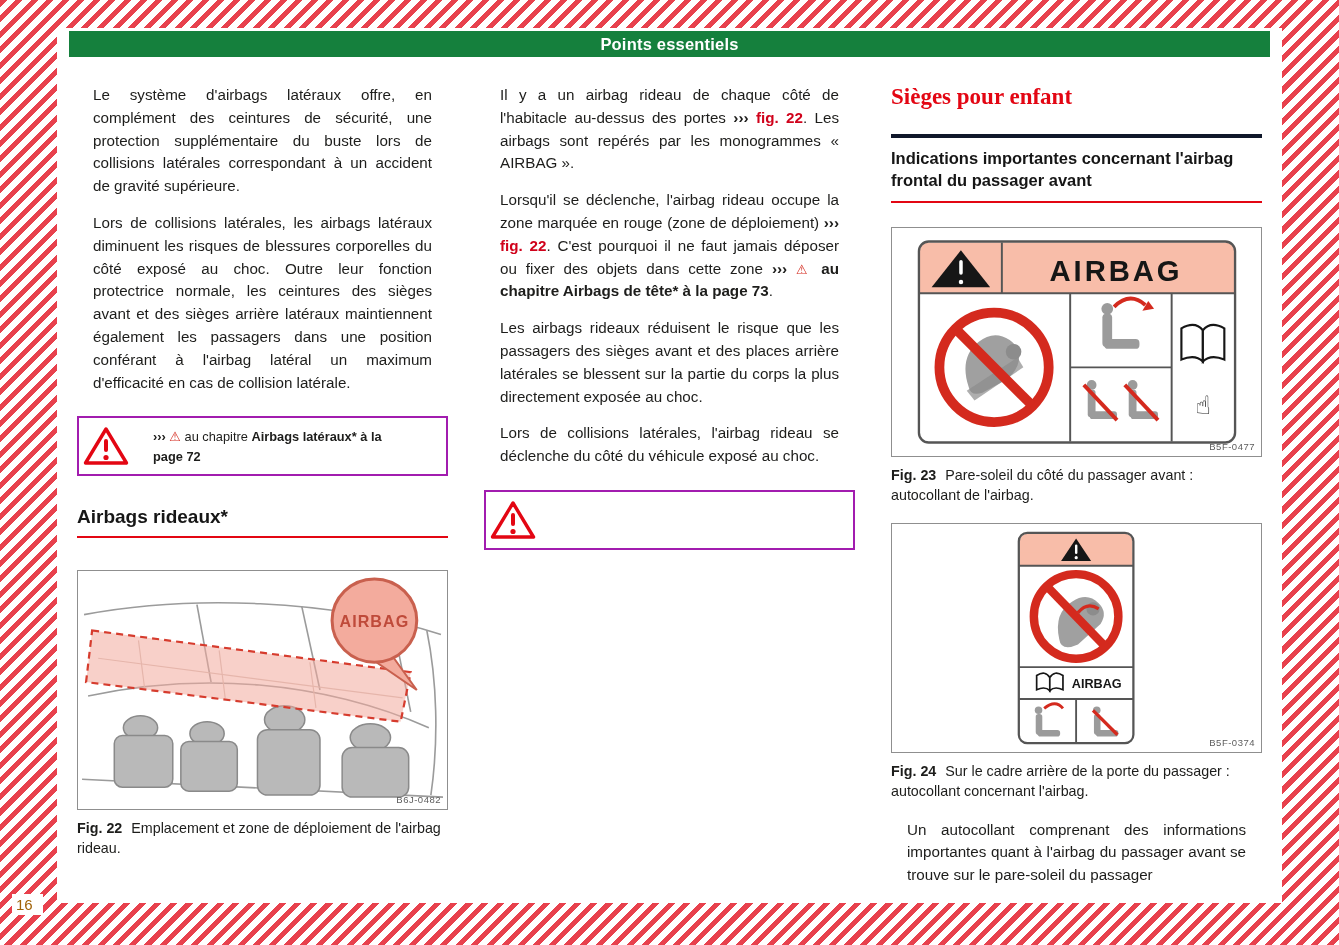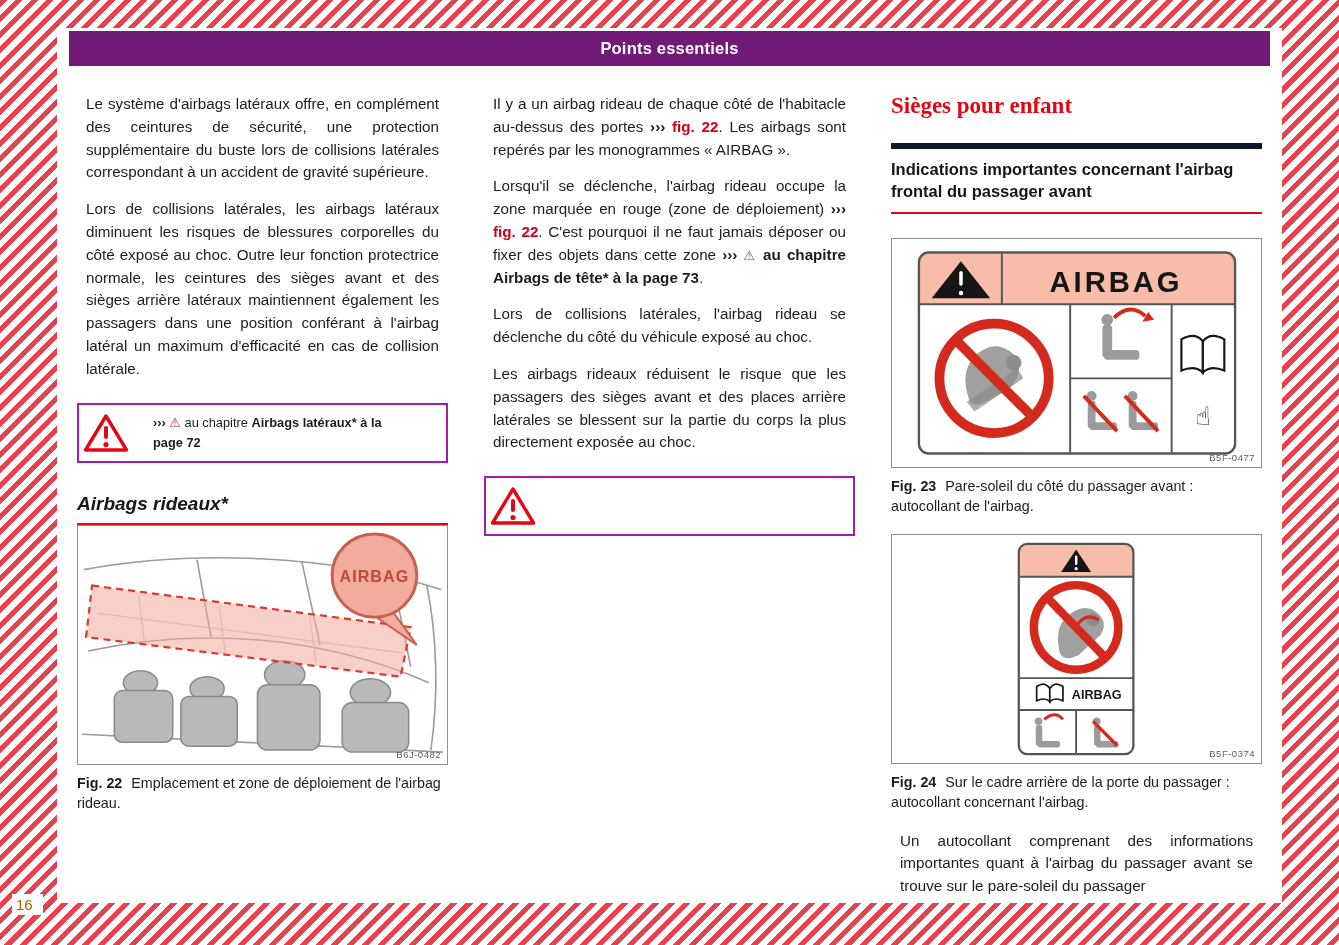--- a/index.html
+++ b/index.html
@@ -11,62 +11,62 @@
   }
   .frame {
     position: absolute; inset: 0;
     background: repeating-linear-gradient(135deg, #e8414d 0 5px, #ffffff 5px 11px);
   }
   .page {
     position: absolute; top: 28px; left: 57px; right: 57px; bottom: 42px;
     background: #fff; overflow: hidden; padding: 0 6px;
   }
   .header-bar {
-    margin: 3px 6px 0; height: 35px; background: #701a75; color: #fff;
+    margin: 3px 6px 0; height: 26px; background: #15803d; color: #fff;
     display: flex; align-items: center; justify-content: center;
     font-size: 16.5px; font-weight: bold; letter-spacing: .2px;
   }
   .columns {
     display: grid; grid-template-columns: 1fr 1fr 1fr;
     column-gap: 36px; padding: 27px 14px 0;
   }
   p.body {
-    margin: 0 9px 14px; font-size: 15.2px; line-height: 1.5;
+    margin: 0 16px 14px; font-size: 15.2px; line-height: 1.5;
     text-align: justify; color: #1d1d1b;
   }
   .b { font-weight: bold; }
   .red-link { color: #d0021b; font-weight: bold; }
   .warn-inline { color: #d42a1e; font-size: 13px; }
   .warning-box {
     border: 2px solid #a21caf; display: flex; align-items: center;
     gap: 24px; padding: 8px 4px; margin: 22px 0 30px;
     min-height: 58px;
   }
   .warn-text { font-size: 12.8px; line-height: 1.5; max-width: 262px; }
   .section-heading {
     font-size: 19px; font-weight: bold; color: #161616;
-    margin: 4px 0 0; padding-bottom: 8px; border-bottom: 2px solid #e30613; font-style: italic;
+    margin: 4px 0 32px; padding-bottom: 8px; border-bottom: 2px solid #e30613;
   }
   .fig-frame {
     border: 1px solid #8f8f8f; position: relative; background: #fff; margin: 0 0 8px;
   }
   .fig22 { height: 240px; }
   .fig22 svg { width: 100%; height: 100%; display: block; }
   .fig23, .fig24 {
     height: 230px; display: flex; align-items: center; justify-content: center;
   }
   .fig-code {
     position: absolute; right: 6px; bottom: 4px; font-size: 9.5px;
     color: #5d5d5d; letter-spacing: .5px;
   }
   .caption { margin: 0 0 18px; font-size: 14.3px; line-height: 1.4; color: #1d1d1b; }
   .caption .figlab { font-weight: bold; margin-right: 9px; }
   .col3-title { color: #e30613; font-size: 23px; font-weight: bold; margin: 0 0 24px; font-family: Liberation Serif, serif; }
   .subheading {
-    border-top: 6px solid #0f172a; border-bottom: 2px solid #e30613;
+    border-top: 4px solid #0f172a; border-bottom: 2px solid #e30613;
     font-size: 16.5px; font-weight: bold; line-height: 1.35;
     padding: 9px 0; margin: 0 0 24px; color: #161616;
   }
   .page-num {
     position: absolute; left: 12px; bottom: 30px; font-size: 15px;
     color: #a16207; background: #fff; padding: 2px 10px 2px 4px; z-index: 2;
   }
 </style>
 </head>
 <body>
@@ -138,22 +138,22 @@
         </p>
       </div>
 
       <div class="col">
         <p class="body">
           <span>Il y a un airbag rideau de chaque côté de l'habitacle au-dessus des portes </span><span class="b">››› </span><span class="red-link">fig. 22</span><span>. Les airbags sont repérés par les monogrammes « AIRBAG ».</span>
         </p>
         <p class="body">
           <span>Lorsqu'il se déclenche, l'airbag rideau occupe la zone marquée en rouge (zone de déploiement) </span><span class="b">››› </span><span class="red-link">fig. 22</span><span>. C'est pourquoi il ne faut jamais déposer ou fixer des objets dans cette zone </span><span class="b">››› </span><span class="warn-inline">⚠</span><span class="b"> au chapitre Airbags de tête* à la page 73</span><span>.</span>
         </p>
+        <p class="body">Les airbags rideaux réduisent le risque que les passagers des sièges avant et des places arrière latérales se blessent sur la partie du corps la plus directement exposée au choc.</p>
         <p class="body">Lors de collisions latérales, l'airbag rideau se déclenche du côté du véhicule exposé au choc.</p>
-        <p class="body">Les airbags rideaux réduisent le risque que les passagers des sièges avant et des places arrière latérales se blessent sur la partie du corps la plus directement exposée au choc.</p>
 
         <div class="warning-box">
           <svg width="46" height="40" viewBox="0 0 46 40">
             <path d="M23 3 L43.5 37 L2.5 37 Z" fill="#fff" stroke="#e30613" stroke-width="3.4" stroke-linejoin="round"></path>
             <rect x="21" y="13" width="4" height="13" rx="2" fill="#e30613"></rect>
             <circle cx="23" cy="31.5" r="2.6" fill="#e30613"></circle>
           </svg>
         </div>
       </div>
 

